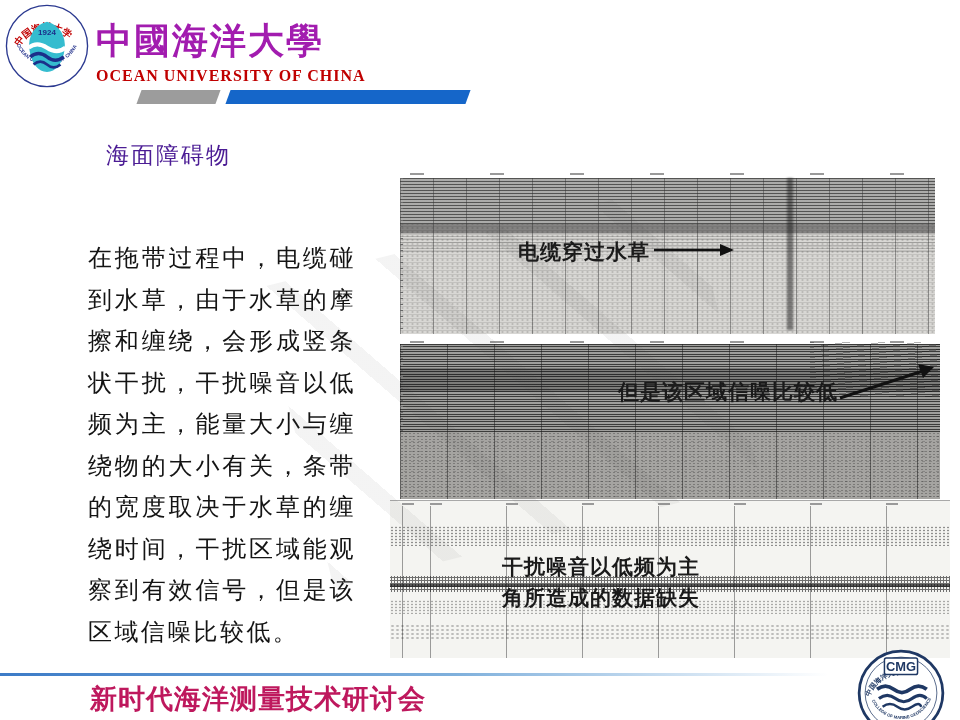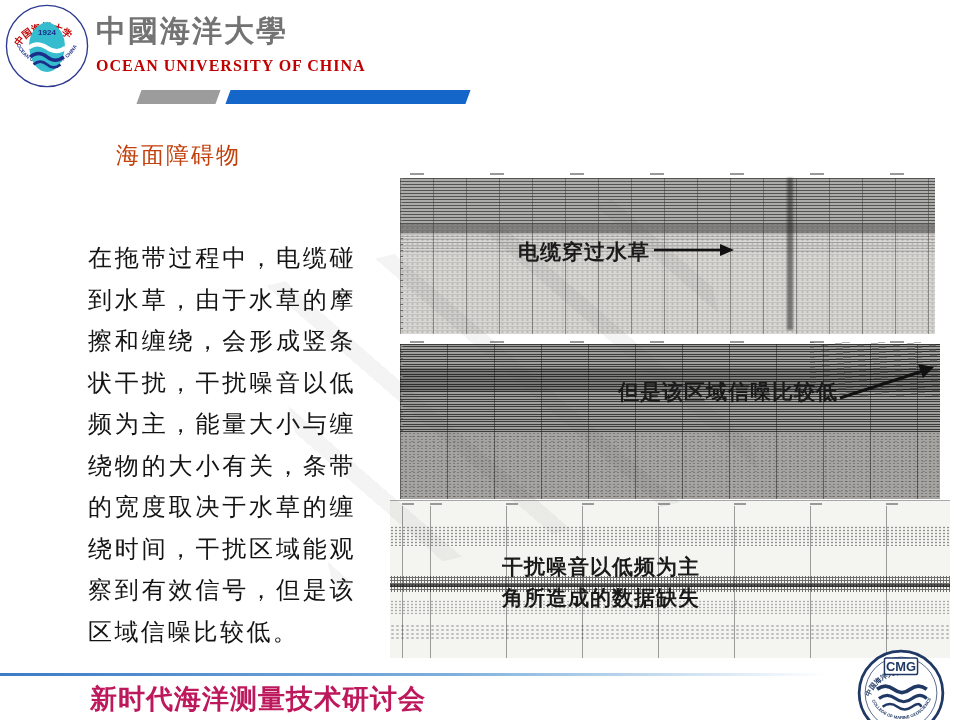--- a/index.html
+++ b/index.html
@@ -3,26 +3,26 @@
 <meta charset="utf-8">
 <style>
   html,body{margin:0;padding:0;}
   #slide{
     position:relative;width:960px;height:720px;background:#ffffff;
     overflow:hidden;font-family:"Liberation Sans",sans-serif;
   }
   
   #uni-logo{position:absolute;left:5px;top:4px;width:84px;height:84px;}
   #uni-name{position:absolute;left:96px;top:8px;}
-  .uni-cn{font-family:"Liberation Serif",serif;font-weight:bold;color:#737373;font-size:30px;line-height:46px;letter-spacing:2px;}
+  .uni-cn{font-family:"Liberation Serif",serif;font-weight:bold;color:#a21caf;font-size:36px;line-height:46px;letter-spacing:2px;margin-top:10px;}
   .uni-en{font-family:"Liberation Serif",serif;font-weight:bold;color:#c00000;font-size:16px;letter-spacing:1px;margin-top:3px;}
   #bar-gray{position:absolute;left:139px;top:90px;width:79px;height:14px;background:#9c9c9c;transform:skewX(-20deg);}
   #bar-blue{position:absolute;left:228px;top:90px;width:240px;height:14px;background:#1566c9;transform:skewX(-20deg);}
   
-  #slide-title{position:absolute;left:116px;top:140px;font-size:23px;color:#c2410c;font-family:Liberation Sans, sans-serif;letter-spacing:2px;}
+  #slide-title{position:absolute;left:106px;top:140px;font-size:23px;color:#4c1d95;font-family:Liberation Sans, sans-serif;letter-spacing:2px;}
   #body-text{
     position:absolute;left:88px;top:194px;width:268px;
     font-family:"Liberation Serif",serif;font-size:24px;line-height:41.5px;
     letter-spacing:2.4px;color:#141414;text-align:justify;text-align-last:left;margin-top:44px;
   }
   
   .panel{position:absolute;overflow:hidden;}
   #panel1{left:400px;top:170px;width:535px;height:164px;}
   #panel2{left:400px;top:338px;width:540px;height:161px;}
   #panel3{left:390px;top:500px;width:560px;height:158px;}

